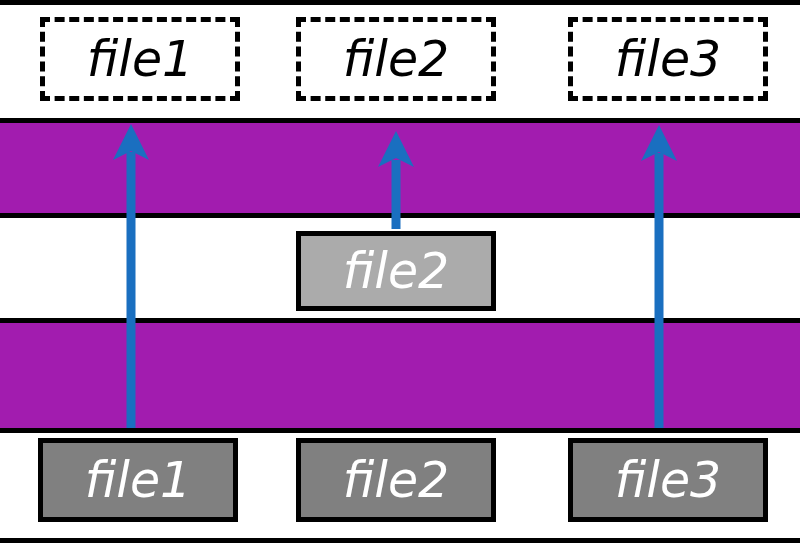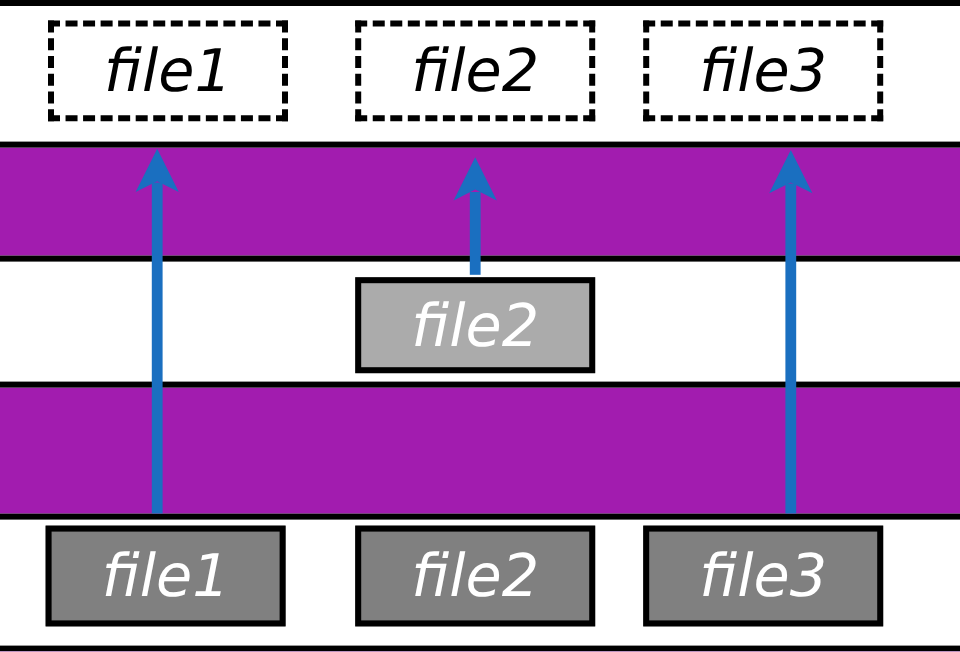--- a/index.html
+++ b/index.html
@@ -66,21 +66,21 @@
   }
   .chip-bottom {
     background: #808080;
     top: 438px;
     height: 84px;
   }
 
   
   .col1 { left: 40px;  width: 200px; }
   .col2 { left: 296px; width: 200px; }
-  .col3 { left: 536px; width: 200px; }
+  .col3 { left: 568px; width: 200px; }
 
   
   .arrow {
     position: absolute;
     z-index: 3;
     overflow: visible;
   }
   .arrow svg { display: block; overflow: visible; }
 </style>
 </head>

